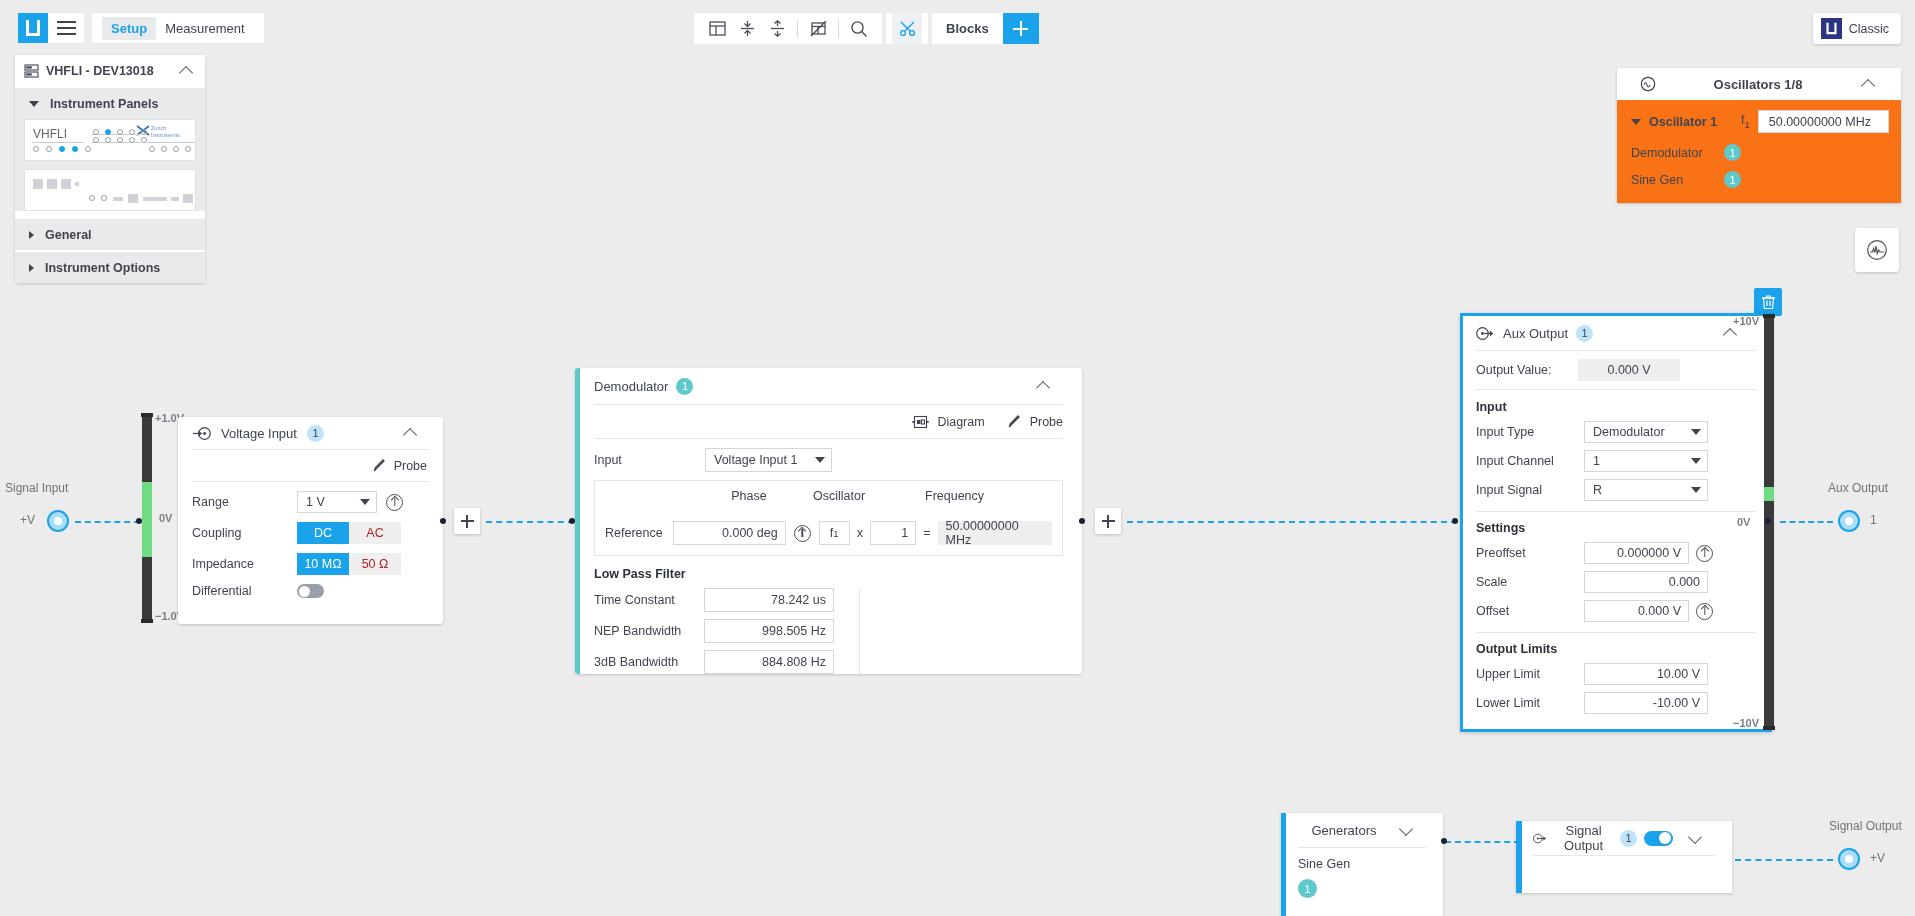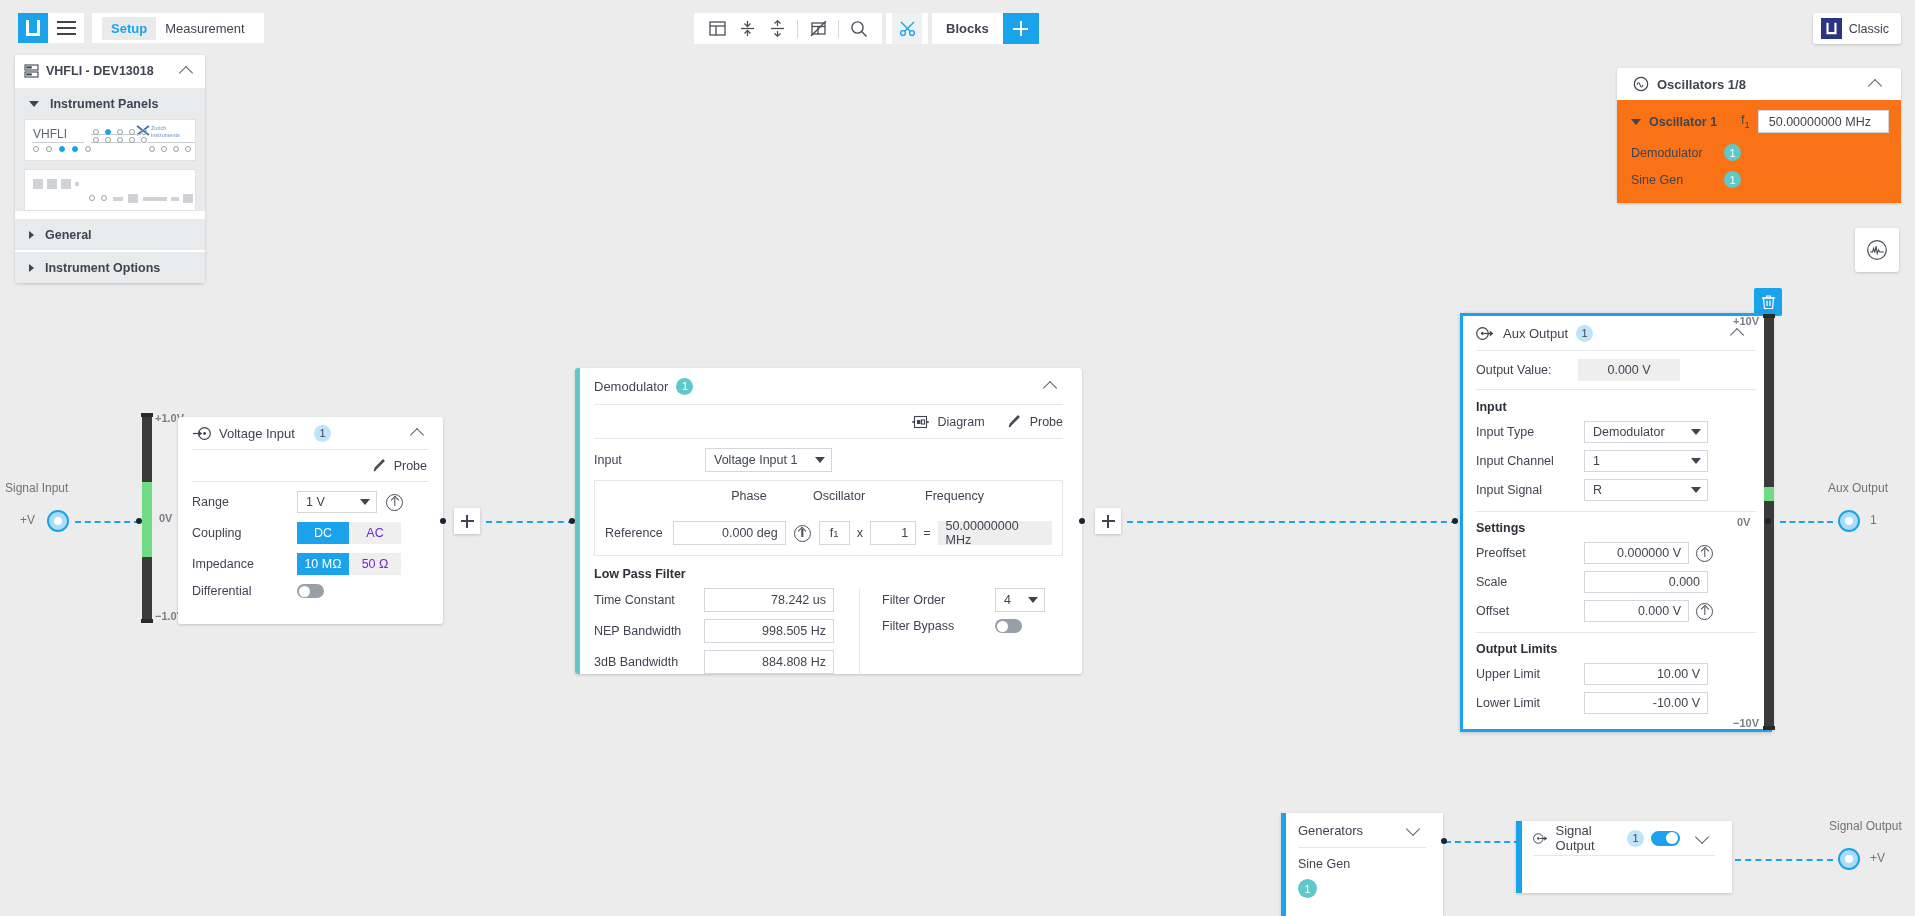--- a/index.html
+++ b/index.html
@@ -54,21 +54,21 @@
   .dial::before{content:"";position:absolute;left:50%;top:2.5px;width:5px;height:5px;border-left:1.4px solid #4a4f58;border-top:1.4px solid #4a4f58;transform:translateX(-50%) rotate(45deg);}
 
   
   .toggle{width:27px;height:14px;border-radius:8px;background:#97a0a8;position:relative;flex:none;}
   .toggle .knob{position:absolute;top:1.5px;left:2px;width:11px;height:11px;border-radius:50%;background:#fff;}
   .toggle.on{background:#1aa3ea;}
   .toggle.on .knob{left:14px;}
 
   
   .seg{display:flex;}
-  .seg .opt{height:22px;min-width:52px;display:flex;align-items:center;justify-content:center;font-size:12.5px;background:#efefef;color:#6d28d9;}
+  .seg .opt{height:22px;min-width:52px;display:flex;align-items:center;justify-content:center;font-size:12.5px;background:#efefef;color:#b91c1c;}
   .seg .opt.active{background:#1aa3ea;color:#fff;}
 
   
   #topbar-left{position:absolute;left:18px;top:13px;display:flex;align-items:center;}
   .logo{width:30px;height:30px;background:#1aa3ea;display:flex;align-items:center;justify-content:center;}
   .logo svg{display:block;}
   .burger{width:36px;height:30px;background:#fff;display:flex;align-items:center;justify-content:center;}
   .burger i{display:block;width:19px;height:2px;background:#3f4450;box-shadow:0 -6px 0 #3f4450,0 6px 0 #3f4450;}
   .tabs{background:#fff;height:30px;display:flex;align-items:center;padding:0 10px;margin-left:8px;}
   .tab{font-size:13px;padding:4px 9px;color:#3f4450;}
@@ -94,21 +94,21 @@
   .lp-sect-head{height:31px;display:flex;align-items:center;gap:11px;padding:0 14px;}
   .lp-sect-head .t{font-size:12.5px;font-weight:bold;}
   .panel-thumb{background:#fff;border:1px solid #dfe1e3;margin:0 9px 8px 9px;height:42px;position:relative;overflow:hidden;}
   .dot{width:6px;height:6px;border-radius:50%;border:1px solid #9aa0a6;position:absolute;}
   .dot.f{background:#1aa3ea;border-color:#1aa3ea;}
   .ln{position:absolute;height:1px;background:#c9ccd0;}
   .sq{position:absolute;background:#cfd2d6;}
 
   
   .node{position:absolute;}
-  .node-head{height:32px;display:flex;align-items:center;gap:8px;padding:0 16px;}
+  .node-head{height:32px;display:flex;align-items:center;gap:8px;padding:0 23px;text-align:center;}
   .node-title{font-size:13px;}
   .stripe{position:absolute;left:0;top:0;bottom:0;width:5px;}
 
   .port{width:22px;height:22px;border-radius:50%;background:#a9ddf8;border:2px solid #1aa3ea;display:flex;align-items:center;justify-content:center;}
   .port i{width:8px;height:8px;border-radius:50%;background:#fff;}
   .edgelbl{font-size:12px;color:#737373;}
   .wire{position:absolute;height:0;border-top:2px dashed #1aa3ea;}
   .wdot{position:absolute;width:6px;height:6px;border-radius:50%;background:#1b2430;}
   .plusnode{width:26px;height:26px;background:#fff;box-shadow:0 1px 3px rgba(0,0,0,.2);display:flex;align-items:center;justify-content:center;}
   .plusnode i{width:13px;height:1.6px;background:#3f4450;position:relative;}
@@ -478,35 +478,20 @@
         <div style="display:flex;align-items:center;margin-bottom:7px;">
           <span class="lbl" style="width:110px;">NEP Bandwidth</span>
           <div class="field" style="width:130px;height:24px;">998.505 Hz</div>
         </div>
         <div style="display:flex;align-items:center;">
           <span class="lbl" style="width:110px;">3dB Bandwidth</span>
           <div class="field" style="width:130px;height:24px;">884.808 Hz</div>
         </div>
       </div>
       <div style="width:1px;background:#e4e6e8;margin:0 22px 0 8px;"></div>
-      <div style="flex:1;">
-        <div style="display:flex;align-items:center;margin-bottom:7px;">
-          <span class="lbl" style="width:113px;">Filter Order</span>
-          <div class="select" style="width:50px;height:24px;">
-            <span>4</span>
-              <span class="caret"></span>
-          </div>
-        </div>
-        <div style="display:flex;align-items:center;">
-          <span class="lbl" style="width:113px;">Filter Bypass</span>
-          <div class="toggle">
-              <span class="knob"></span>
-            </div>
-        </div>
-      </div>
     </div>
   </div>
 
   <span class="wdot" style="left:1079px;top:518px;"></span>
   <div class="plusnode" style="position:absolute;left:1095px;top:508px;">
       <i></i>
     </div>
   <div class="wire" style="left:1127px;top:521px;width:330px;"></div>
   <span class="wdot" style="left:1452px;top:518px;"></span>
 

